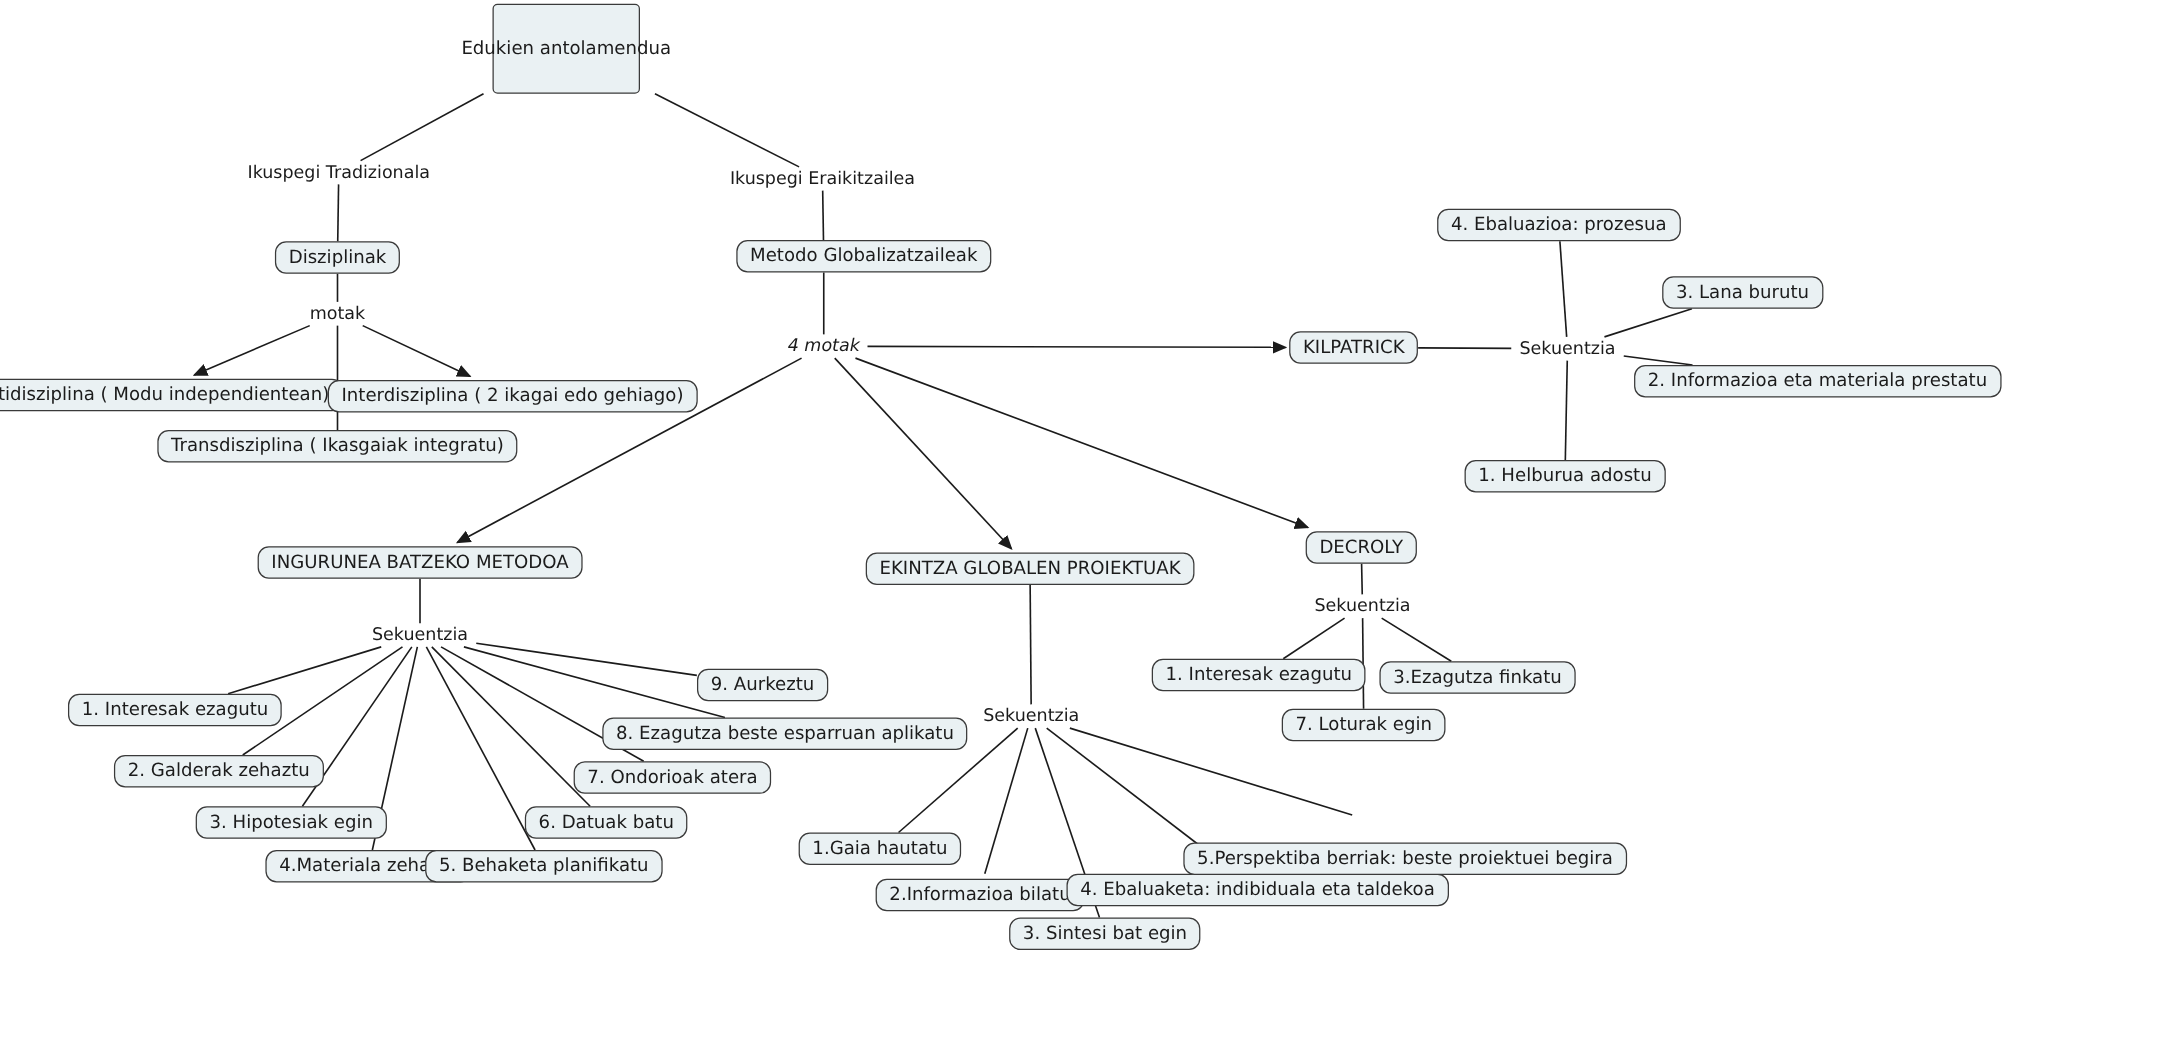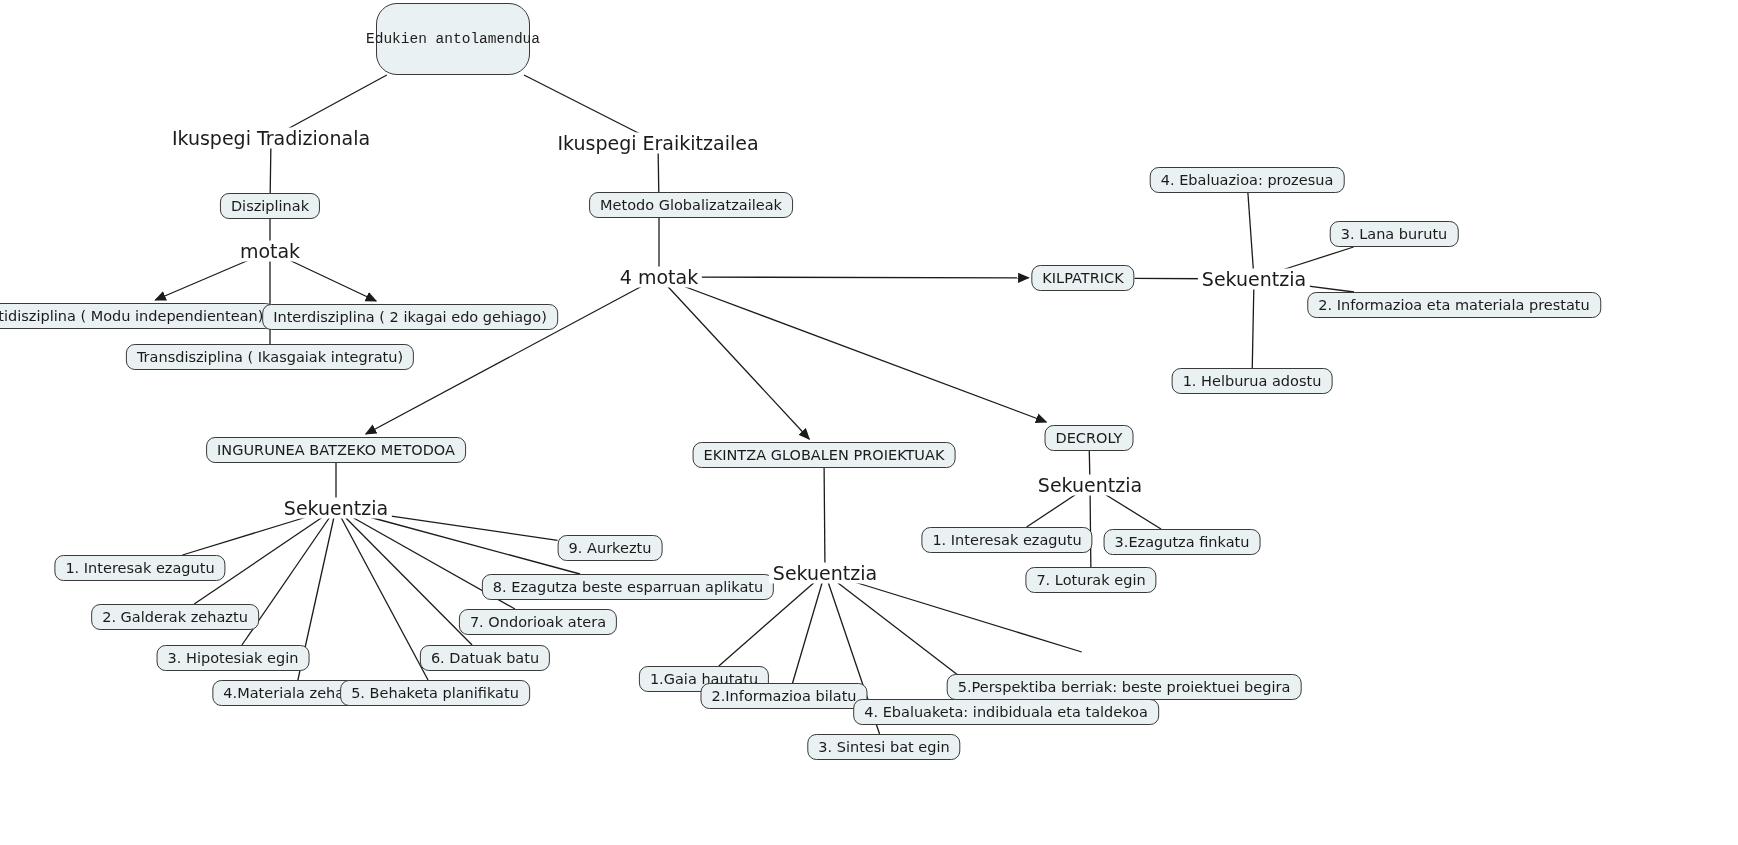--- a/index.html
+++ b/index.html
@@ -17,33 +17,32 @@
     line-height:1;
     white-space:nowrap;
     display:flex;
     align-items:center;
     justify-content:center;
     padding:12px 10px;
     height:26px;
     transform:translate(-50%,-50%);
   }
   .node.root{
-    border-radius:21px;
+    border-radius:4px;
     height:72px;
-    width:154px;
+    width:118px;
     padding:0 8px;
     font-size:14.5px;
-    font-family:Liberation Mono, monospace;
   }
   .linklabel{
     position:absolute;
     transform:translate(-50%,-50%);
     background:#ffffff;
     color:#1b1b1b;
-    font-size:19px;
+    font-size:14px;
     line-height:1;
     white-space:nowrap;
     padding:1px 4px;
   }
 </style>
 </head>
 <body>
 
 <div id="canvas">
   <svg id="wires" viewBox="0 0 1738 845">
@@ -156,21 +155,21 @@
       </div>
       <div class="node" style="left: 610px; top: 548px;">
         <span>9. Aurkeztu</span>
       </div>
       <div class="node" style="left: 824px; top: 455px;">
         <span>EKINTZA GLOBALEN PROIEKTUAK</span>
       </div>
       <div class="node" style="left: 704px; top: 679px;">
         <span>1.Gaia hautatu</span>
       </div>
-      <div class="node" style="left: 784px; top: 696px; justify-content: center;">
+      <div class="node" style="left: 784px; top: 716px; justify-content: center;">
         <span>2.Informazioa bilatu</span>
       </div>
       <div class="node" style="left: 884px; top: 747px; align-items: center;">
         <span>3. Sintesi bat egin</span>
       </div>
       <div class="node" style="left: 1006px; top: 712px; justify-content: flex-end;">
         <span>4. Ebaluaketa: indibiduala eta taldekoa</span>
       </div>
       <div class="node" style="left: 1124px; top: 687px;">
         <span>5.Perspektiba berriak: beste proiektuei begira</span>
@@ -183,19 +182,19 @@
       </div>
       <div class="node" style="left: 1091px; top: 580px;">
         <span>7. Loturak egin</span>
       </div>
       <div class="node" style="left: 1182px; top: 542px;">
         <span>3.Ezagutza finkatu</span>
       </div>
       <div class="linklabel" style="left: 271px; top: 138px;">Ikuspegi Tradizionala</div>
       <div class="linklabel" style="left: 658px; top: 143px;">Ikuspegi Eraikitzailea</div>
       <div class="linklabel" style="left: 270px; top: 251px;">motak</div>
-      <div class="linklabel" style="left: 659px; top: 277px;">4 motak</div>
+      <div class="linklabel" style="left: 659px; top: 277px; font-style: italic;">4 motak</div>
       <div class="linklabel" style="left: 1254px; top: 279px;">Sekuentzia</div>
       <div class="linklabel" style="left: 336px; top: 508px;">Sekuentzia</div>
       <div class="linklabel" style="left: 825px; top: 573px;">Sekuentzia</div>
       <div class="linklabel" style="left: 1090px; top: 485px;">Sekuentzia</div>
     </div>
 </div>
 
 </body></html>

